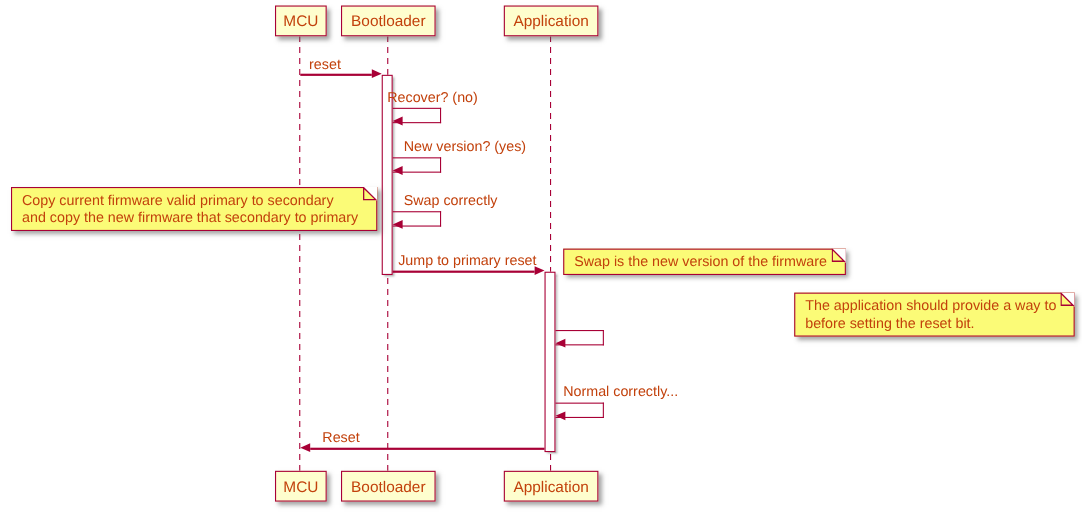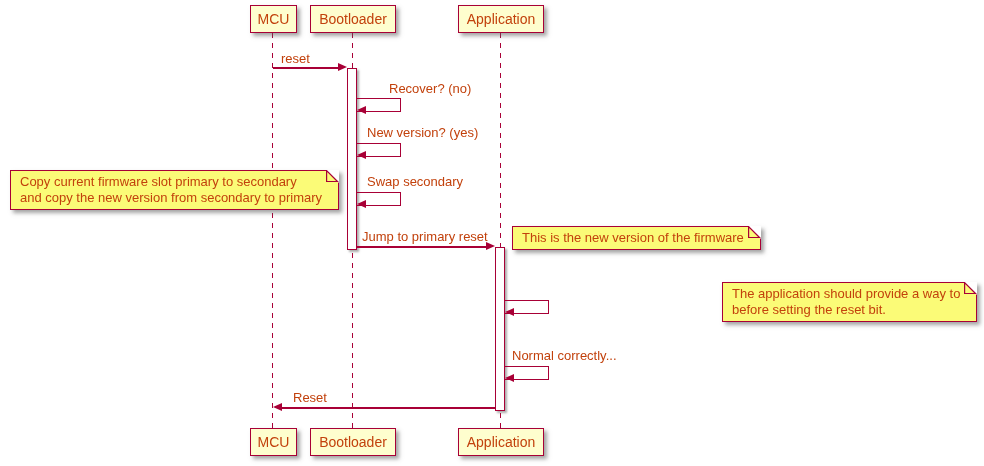--- a/index.html
+++ b/index.html
@@ -91,29 +91,29 @@
     <span>Bootloader</span>
   </div>
   <div class="pbox" style="left:458px;top:428px;width:86px;">
     <span>Application</span>
   </div>
 
   <div class="msg-label" style="left:281px;top:51px;">reset</div>
   <div class="h-line" style="left:273px;top:67px;width:65px;"></div>
   <div class="arrow-r" style="left:338px;top:63px;"></div>
 
-  <div class="msg-label" style="left:389px;top:81px;">Recover? (no)</div>
+  <div class="msg-label" style="left:352px;top:81px;">Recover? (no)</div>
   <div class="self-loop" style="left:357px;top:98px;"></div>
   <div class="arrow-l" style="left:357px;top:106px;"></div>
 
   <div class="msg-label" style="left:367px;top:125px;">New version? (yes)</div>
   <div class="self-loop" style="left:357px;top:143px;"></div>
   <div class="arrow-l" style="left:357px;top:151px;"></div>
 
-  <div class="msg-label" style="left:367px;top:174px;">Swap secondary</div>
+  <div class="msg-label" style="left:367px;top:174px;">Swap correctly</div>
   <div class="self-loop" style="left:357px;top:192px;"></div>
   <div class="arrow-l" style="left:357px;top:200px;"></div>
 
   <div class="msg-label" style="left:362px;top:229px;">Jump to primary reset</div>
   <div class="h-line" style="left:357px;top:246px;width:129px;"></div>
   <div class="arrow-r" style="left:486px;top:242px;"></div>
 
   <div class="self-loop" style="left:505px;top:300px;"></div>
   <div class="arrow-l" style="left:505px;top:308px;"></div>
 
@@ -123,33 +123,33 @@
 
   <div class="msg-label" style="left:293px;top:390px;">Reset</div>
   <div class="h-line" style="left:282px;top:407px;width:213px;"></div>
   <div class="arrow-l" style="left:273px;top:403px;"></div>
 
   <div class="note" style="left:10px;top:170px;">
     <svg class="fold" width="13" height="13" viewBox="0 0 13 13">
       <path class="fold-cut" d="M0,0 L13,0 L13,13 Z"></path>
       <path class="fold-flap" d="M0.6,0.6 L0.6,11.5 L11.5,11.5 Z"></path>
     </svg>
-    <div>Copy current firmware slot primary to secondary</div>
-    <div>and copy the new version from secondary to primary</div>
+    <div>Copy current firmware valid primary to secondary</div>
+    <div>and copy the new firmware that secondary to primary</div>
   </div>
 
   <div class="note" style="left:512px;top:226px;">
     <svg class="fold" width="13" height="13" viewBox="0 0 13 13">
       <path class="fold-cut" d="M0,0 L13,0 L13,13 Z"></path>
       <path class="fold-flap" d="M0.6,0.6 L0.6,11.5 L11.5,11.5 Z"></path>
     </svg>
-    <div>This is the new version of the firmware</div>
+    <div>Swap is the new version of the firmware</div>
   </div>
 
-  <div class="note" style="left:722px;top:282px;">
+  <div class="note" style="left:722px;top:266px;">
     <svg class="fold" width="13" height="13" viewBox="0 0 13 13">
       <path class="fold-cut" d="M0,0 L13,0 L13,13 Z"></path>
       <path class="fold-flap" d="M0.6,0.6 L0.6,11.5 L11.5,11.5 Z"></path>
     </svg>
     <div>The application should provide a way to</div>
     <div>before setting the reset bit.</div>
   </div>
 
 </div>
 

